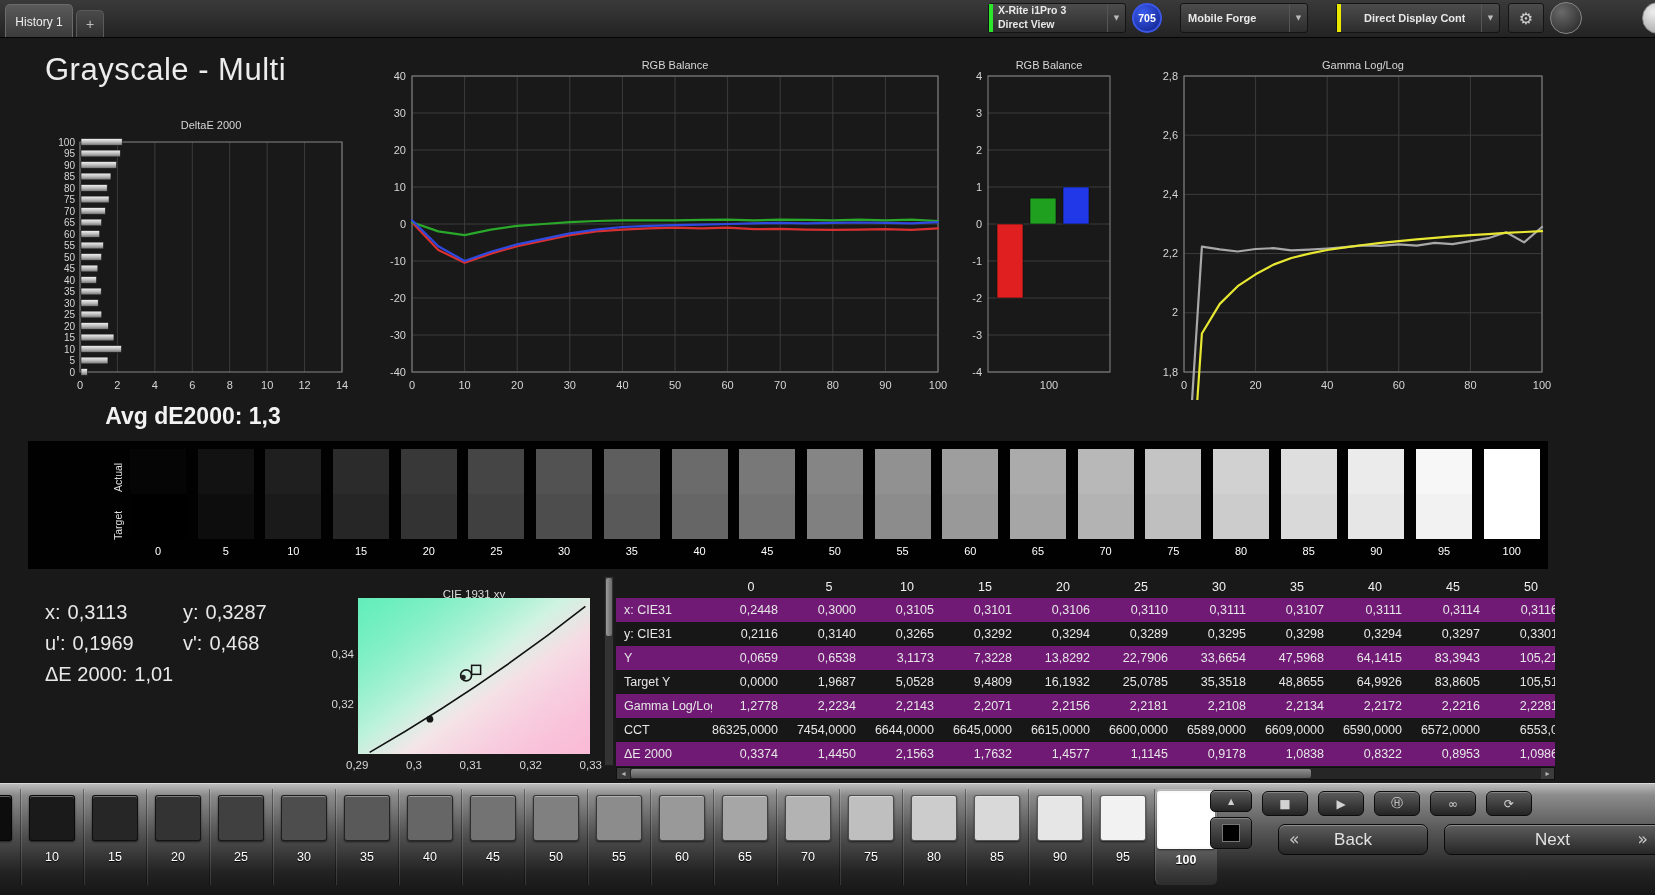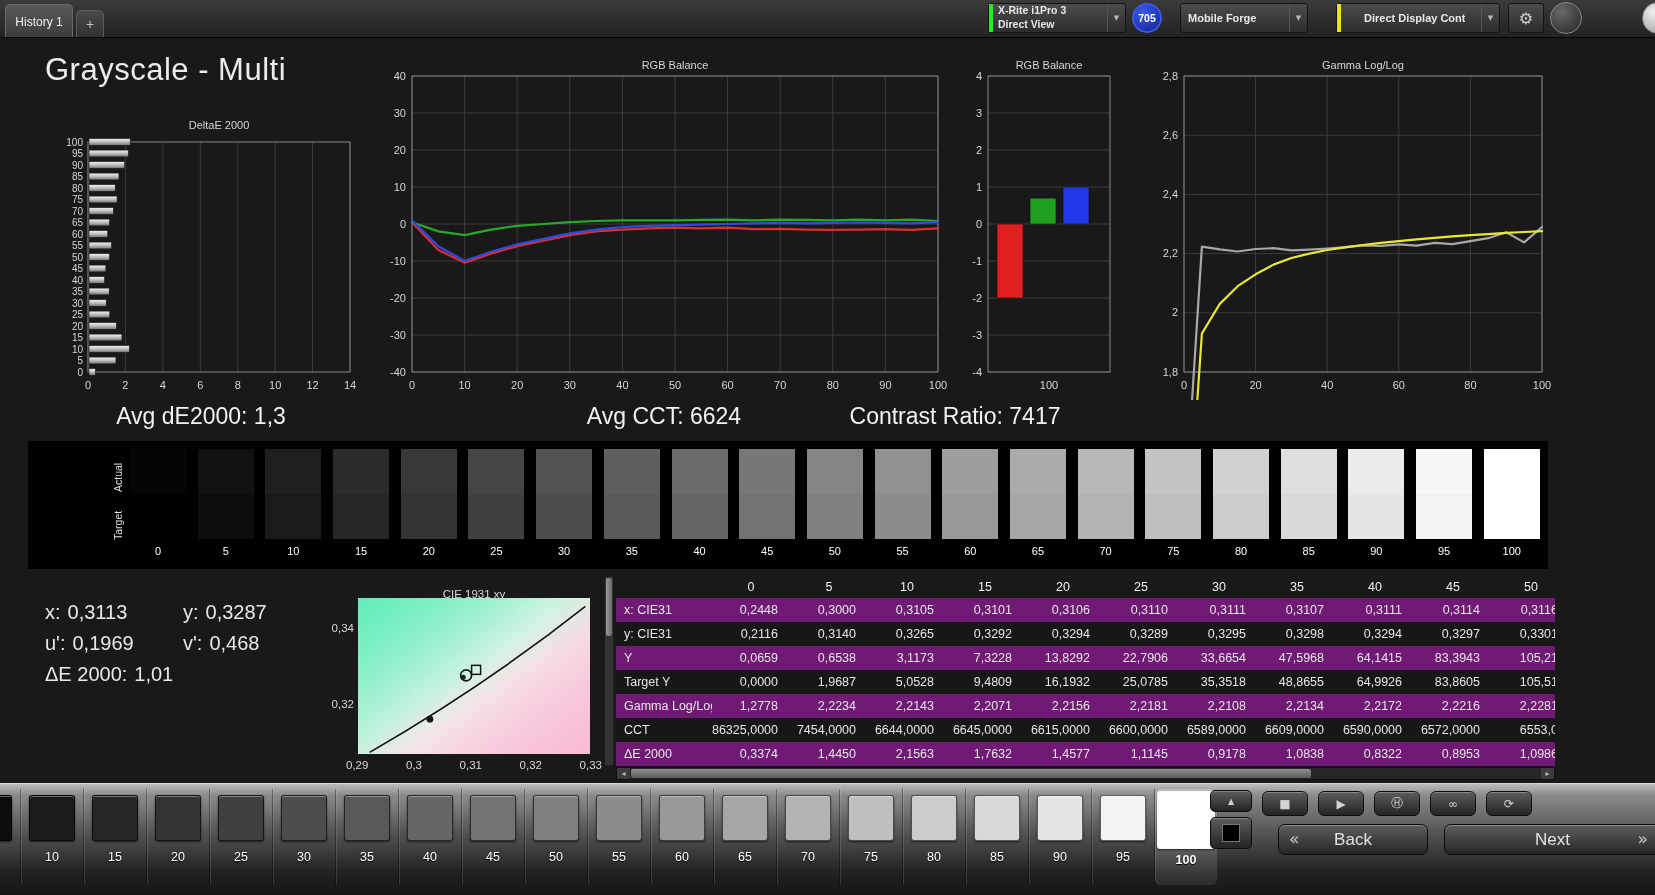--- a/index.html
+++ b/index.html
@@ -30,21 +30,21 @@
          font-size:16px;color:#cfcfcf;font-family:"DejaVu Sans",sans-serif;box-sizing:border-box;}
   .knob{position:absolute;top:2px;width:32px;height:32px;border-radius:50%;
         background:radial-gradient(circle at 35% 30%, #6a6a6a, #222);border:1px solid #888;box-sizing:border-box;}
 
   
   .pagetitle{position:absolute;left:45px;top:52px;font-size:31px;letter-spacing:.5px;color:#ececec;}
   .stat{position:absolute;top:403px;font-size:23px;color:#f2f2f2;text-align:center;}
 
   
   .chart{position:absolute;}
-  #chart-deltae{left:40px;top:116px;width:322px;height:284px;text-align:right;}
+  #chart-deltae{left:32px;top:116px;width:322px;height:284px;text-align:right;}
   #chart-rgb{left:378px;top:56px;width:572px;height:344px;}
   #chart-rgbbars{left:962px;top:56px;width:156px;height:344px;}
   #chart-gamma{left:1140px;top:56px;width:412px;height:344px;}
 
   
   .strip{position:absolute;left:28px;top:441px;width:1520px;height:128px;background:#010101;}
   .vlab{position:absolute;left:84px;width:14px;font-size:10.5px;color:#e0e0e0;
         writing-mode:vertical-rl;transform:rotate(180deg);text-align:center;}
   #swatches{position:absolute;left:102px;top:8px;display:flex;gap:11.7px;}
   .swcell{width:56px;}
@@ -321,23 +321,21 @@
         <text x="38" y="201.09999999999994" font-size="11" text-anchor="end" fill="#d6d6d6" font-family="Liberation Sans, sans-serif">2,2</text>
         <line x1="44" y1="256.8" x2="402" y2="256.8" stroke="#3c3c3c"></line>
         <text x="38" y="260.3" font-size="11" text-anchor="end" fill="#d6d6d6" font-family="Liberation Sans, sans-serif">2</text>
         <line x1="44" y1="316" x2="402" y2="316" stroke="#3c3c3c"></line>
         <text x="38" y="319.5" font-size="11" text-anchor="end" fill="#d6d6d6" font-family="Liberation Sans, sans-serif">1,8</text>
         <rect x="44" y="20" width="358" height="296" fill="none" stroke="#878787"></rect>
         <polyline points="44.0,469.9 61.9,190.7 79.8,193.4 97.7,195.5 115.6,193.0 133.5,192.2 151.4,194.4 169.3,193.6 187.2,192.5 205.1,191.2 223.0,189.3 240.9,189.9 258.8,188.4 276.7,189.6 294.6,186.9 312.5,188.1 330.4,185.2 348.3,182.2 366.2,176.3 384.1,186.4 402.0,171.0" fill="none" stroke="#a8a8a8" stroke-width="2.2" stroke-linejoin="round" stroke-linecap="round"></polyline>
         <polyline points="44.0,538.0 61.9,277.5 79.8,247.9 97.7,230.2 115.6,218.3 133.5,208.6 151.4,202.0 169.3,197.6 187.2,194.0 205.1,191.4 223.0,189.0 240.9,186.9 258.8,185.2 276.7,183.4 294.6,181.9 312.5,180.4 330.4,179.2 348.3,178.1 366.2,176.9 384.1,176.0 402.0,175.1" fill="none" stroke="#e8e832" stroke-width="2.2" stroke-linejoin="round" stroke-linecap="round"></polyline>
       </svg></div>
 
-  <div class="stat" style="left:40px;width:322px;">Avg dE2000: 1,3</div>
-  <div class="stat" style="left:378px;width:572px;">Avg CCT: 6624</div>
-  <div class="stat" style="left:790px;width:330px;">Contrast Ratio: 7417</div>
+  <div class="stat" style="left:32px;width:322px;font-weight:bold;">Avg dE2000: 1,3</div>
 
   <div class="strip">
     <div class="vlab" style="top:12px;height:48px;">Actual</div>
     <div class="vlab" style="top:60px;height:48px;">Target</div>
     <div id="swatches">
         <div class="swcell">
           <div class="swtop" style="background: rgb(5, 5, 5);"></div>
           <div class="swbot" style="background: rgb(0, 0, 0);"></div>
           <div class="swlabel">0</div>
         </div>
@@ -468,21 +466,21 @@
     <div class="crline">
       <span class="crgroup wide">
           <span>ΔE 2000:</span>
           <span>1,01</span>
         </span>
     </div>
   </div>
 
   <div class="cie">
     <div class="cietitle">CIE 1931 xy</div>
-    <div class="ciey" style="top:44px;">0,34</div>
+    <div class="ciey" style="top:70px;">0,34</div>
     <div class="ciey" style="top:120px;">0,32</div>
     <div class="cieplot" id="cieplot">
         <svg width="232" height="156">
           <path d="M11.600000000000001,154.3404255319149 Q127.60000000000001,87.31914893617014 227.35999999999999,8.297872340425542" fill="none" stroke="#111" stroke-width="1.6"></path>
           <circle cx="71.92" cy="121.14893617021272" r="3.4" fill="#161616"></circle>
           <circle cx="108.11200000000011" cy="77.33617021276594" r="5.5" fill="none" stroke="#161616" stroke-width="1.6"></circle>
           <circle cx="105.11200000000011" cy="79.33617021276594" r="2.6" fill="#222"></circle>
           <rect x="113.60799999999989" y="67.34468085106384" width="9" height="9" fill="none" stroke="#161616" stroke-width="1.5"></rect>
         </svg>
       </div>

